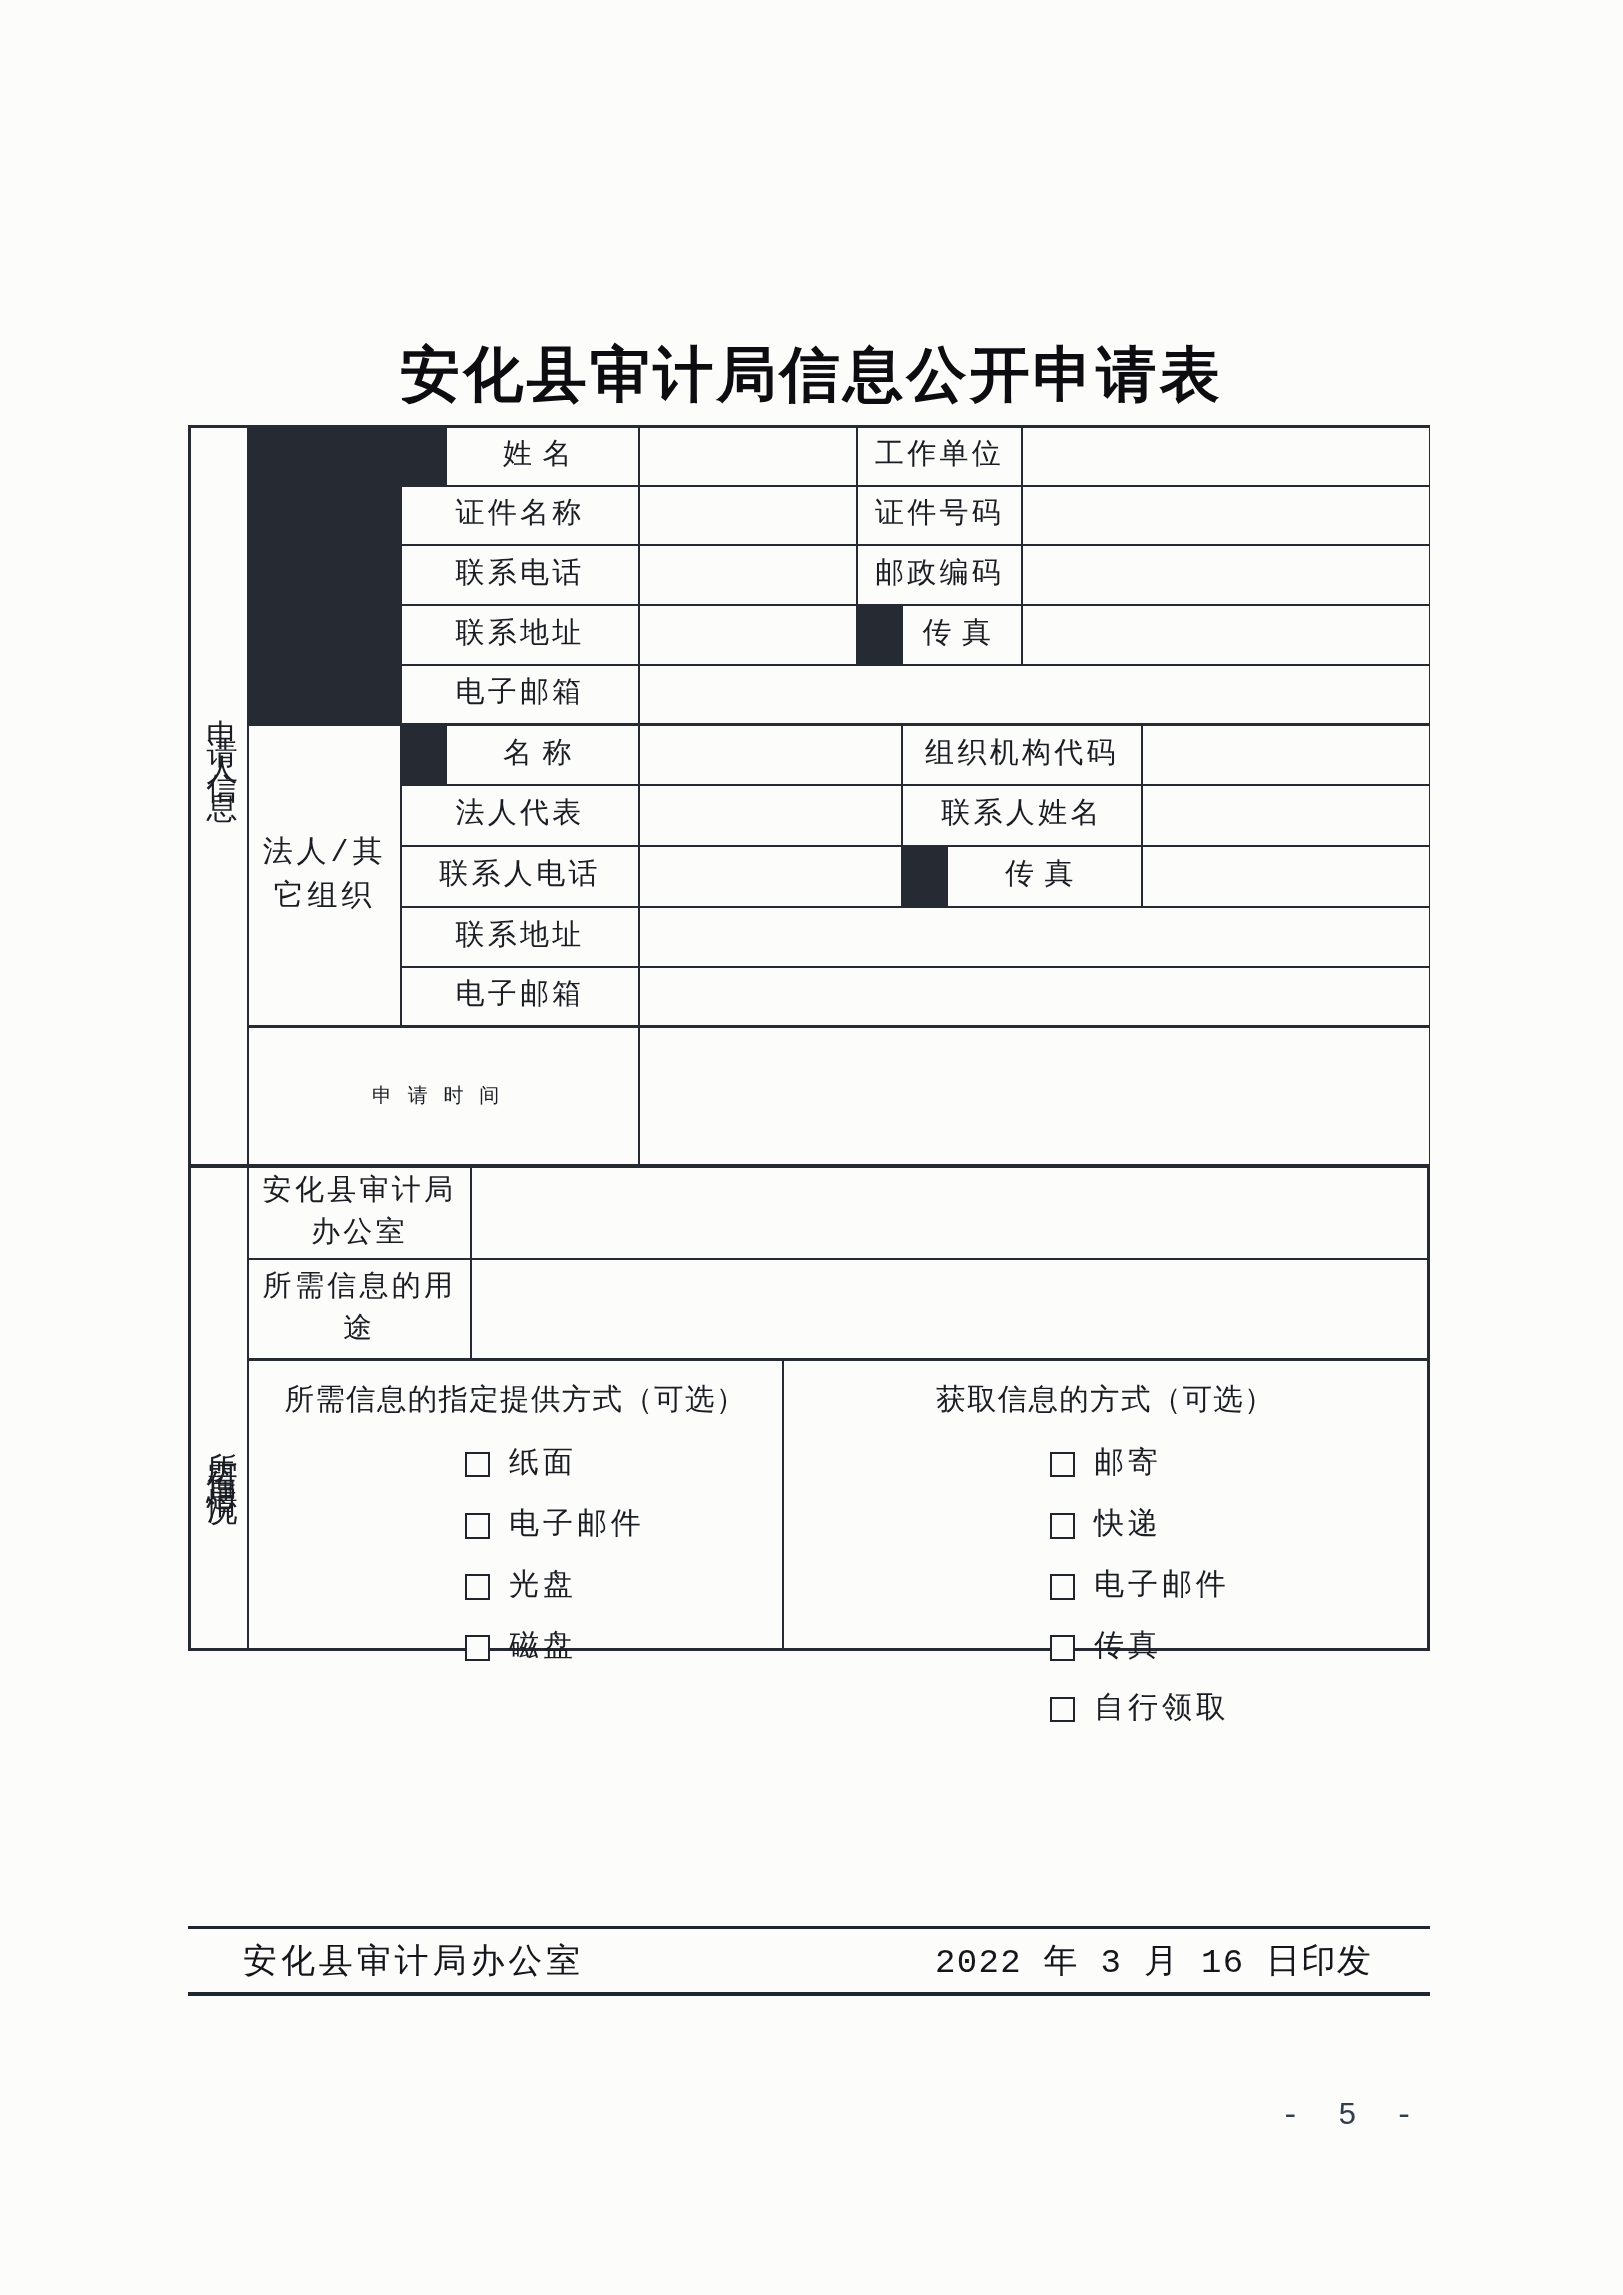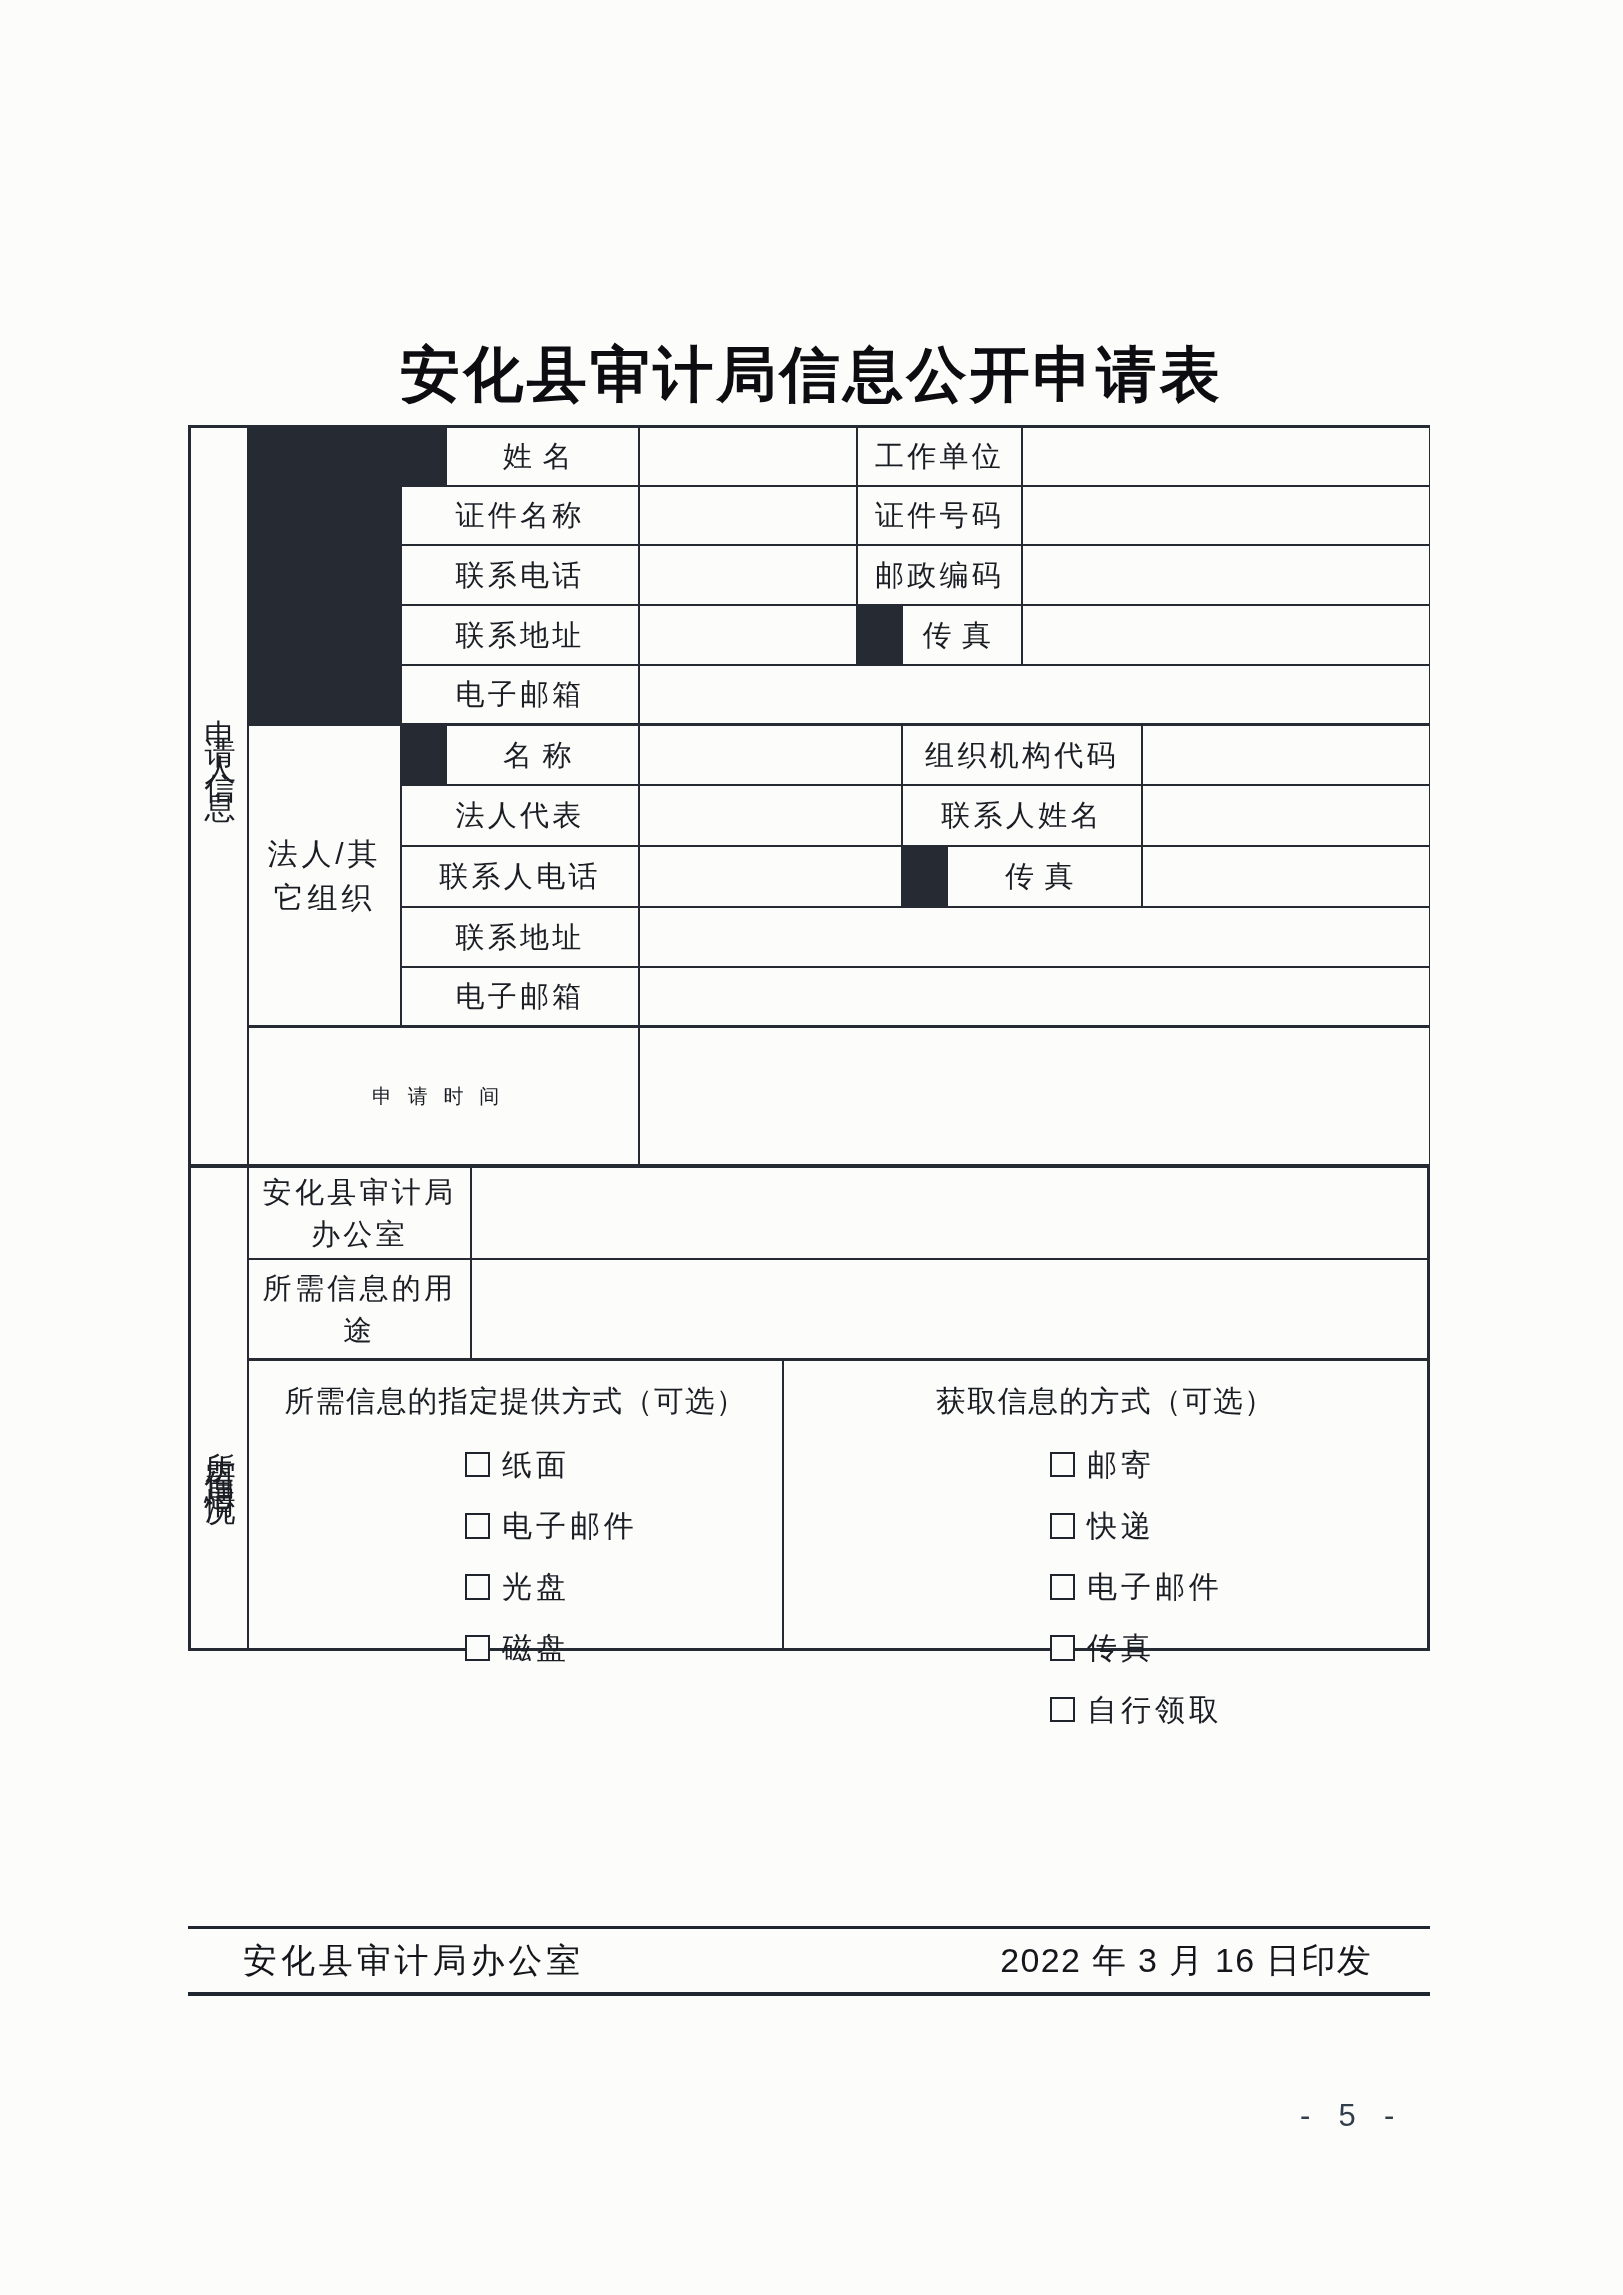--- a/index.html
+++ b/index.html
@@ -1,18 +1,18 @@
 <!DOCTYPE html>
 <html style="font-size:10.5px"><head>
 <meta charset="utf-8">
 <style>
   html,body{margin:0;padding:0;background:#9a9a9a;}
   .page{
     position:relative;width:1623px;height:2295px;background:#fcfcfa;
-    font-family:Liberation Sans, sans-serif;color:#1b1d24;overflow:hidden;
+    font-family:Liberation Mono, monospace;color:#1b1d24;overflow:hidden;
   }
   .doc-title{
     position:absolute;top:335px;left:0;width:100%;text-align:center;
     font-size:60px;font-weight:700;letter-spacing:3.3px;color:#0c0c11;
   }
   
   .form-wrap{
     position:absolute;left:188px;top:425px;width:1236px;
     border:3.3px solid #252a33;background:#252a33;
     display:flex;flex-direction:column;gap:3.9px;
@@ -39,21 +39,21 @@
   }
   .side .vtxt.up{top:-56px;}
   .side .vtxt.down{top:46px;letter-spacing:0.28em;}
   
   .chk-cell{flex-direction:column;justify-content:flex-start;align-items:stretch;
     padding-top:19.6px;letter-spacing:1.3px;}
   .chk-head{text-align:center;font-size:29.5px;}
   .chk-list{display:flex;flex-direction:column;gap:17.7px;margin-top:19.6px;align-items:flex-start;}
   .chk-list.l{padding-left:209px;}
   .chk-list.r{padding-left:259px;text-align:center;}
-  .chk-item{display:flex;align-items:center;gap:12px;font-size:30px;letter-spacing:3.9px;}
+  .chk-item{display:flex;align-items:center;gap:19px;font-size:30px;letter-spacing:3.9px;}
   .box{width:21.6px;height:21.6px;border:2px solid #20242c;background:#fcfcfa;flex:0 0 auto;}
   
   .footer{position:absolute;left:188px;top:1926px;width:1242px;}
   .rule{height:3.3px;background:#20262f;}
   .footer-row{display:flex;justify-content:space-between;align-items:center;
     padding:9.2px 58px 7.9px 55px;font-size:34px;color:#14161c;}
   .office{letter-spacing:3.9px;}
   .print-date{letter-spacing:1.3px;}
   .pageno{
     position:absolute;top:2098px;left:1280px;width:137px;text-align:center;

